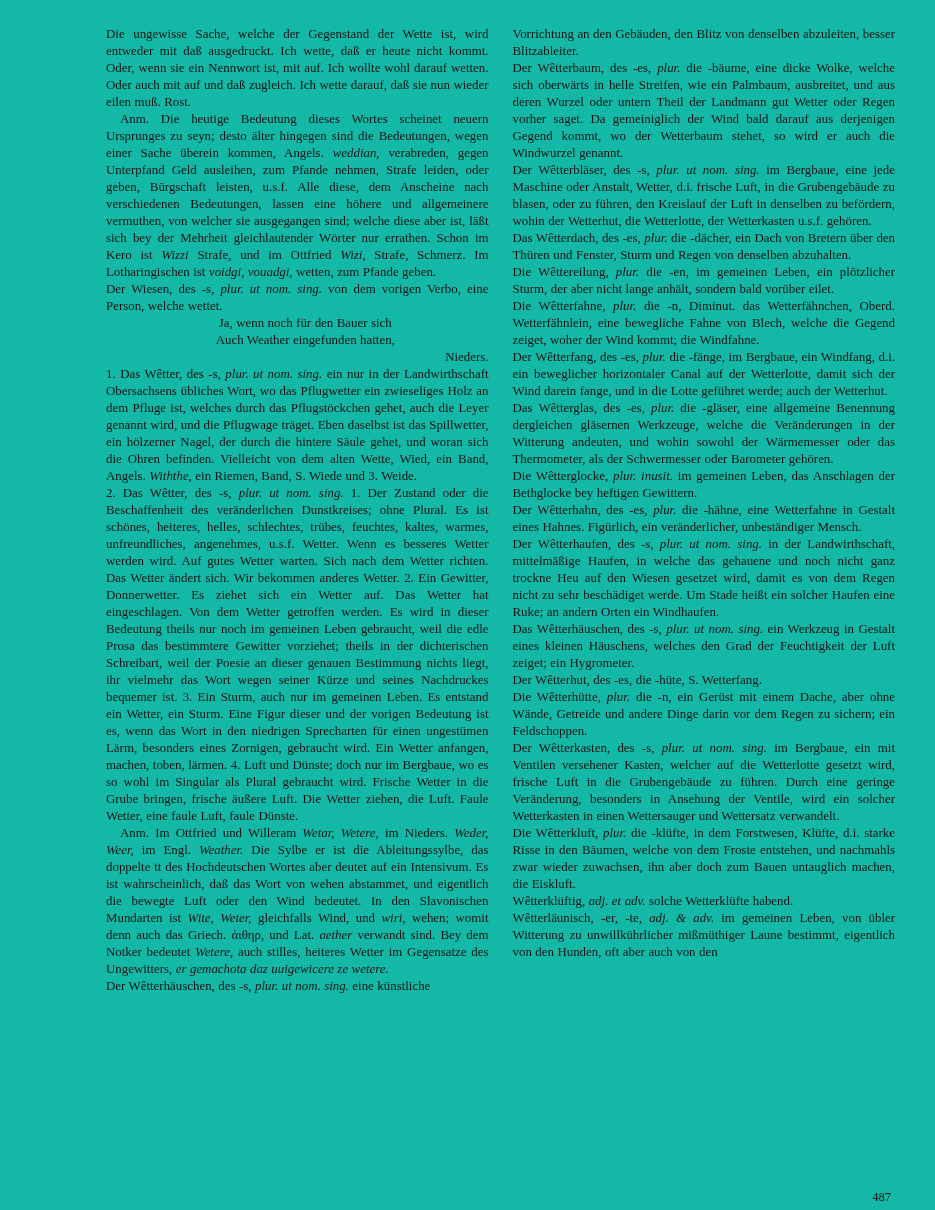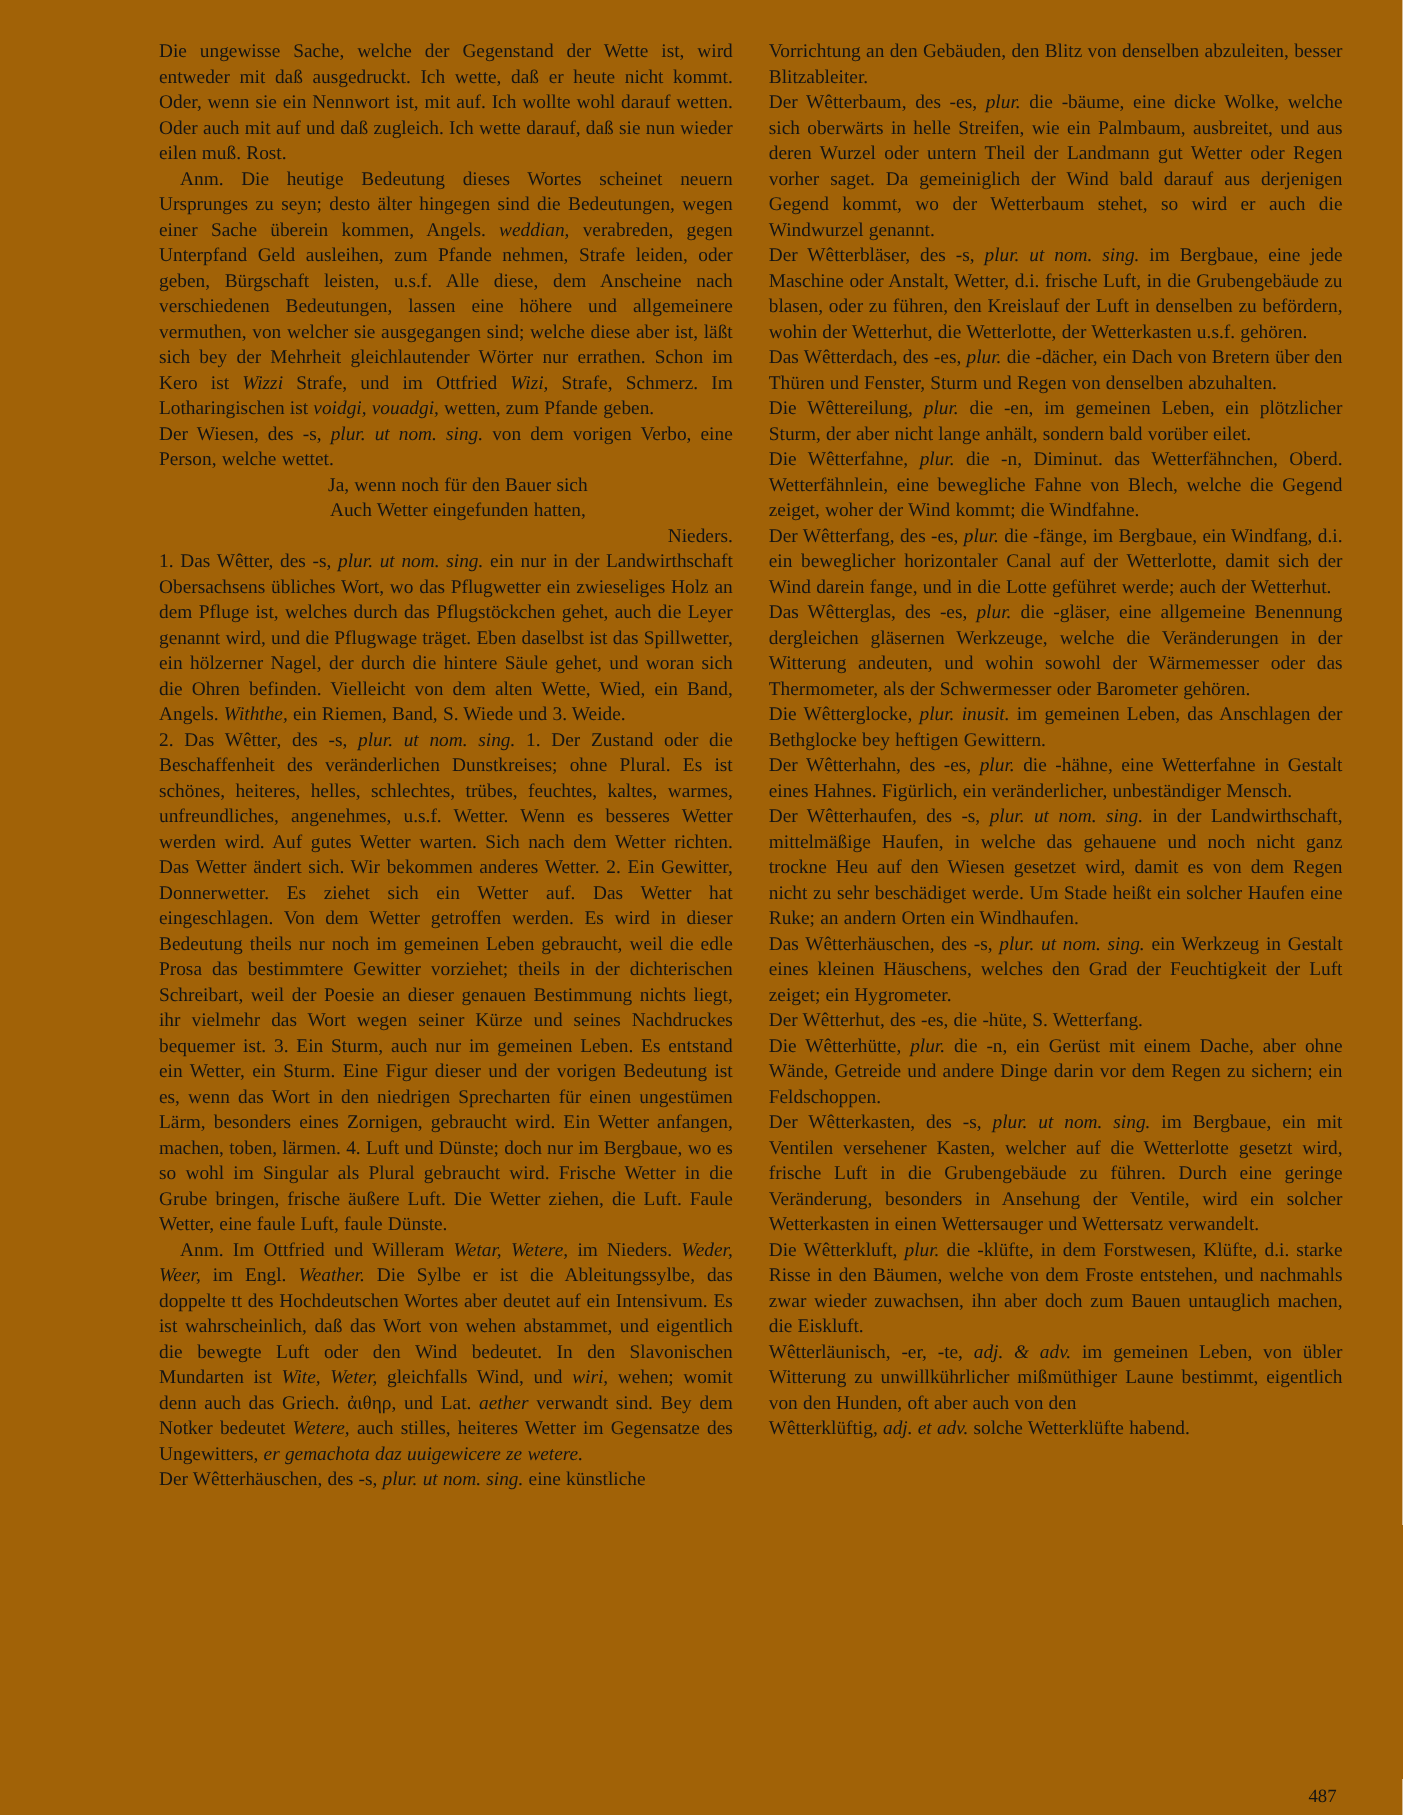--- a/index.html
+++ b/index.html
@@ -2,21 +2,21 @@
 <html lang="de"><head>
 <meta charset="utf-8">
 <style>
   html, body { margin: 0; padding: 0; background: #ffffff; }
   .page {
     position: relative;
     width: 935px;
     height: 1210px;
     box-sizing: border-box;
     padding: 26px 40px 30px 106px;
-    background: #a16207;
+    background: #14b8a6;
     color: #141414;
     font-family: "Liberation Serif", serif;
     font-size: 12.9px;
     line-height: 17px;
     overflow: hidden;
   }
   .cols { display: flex; gap: 24px; }
   .col { flex: 1 1 0; min-width: 0; }
   p.para {
     margin: 0;
@@ -40,21 +40,21 @@
 </head>
 <body>
 
 <div class="page">
   <div class="cols">
     <div class="col">
         <p class="para plain"><span>Die ungewisse Sache, welche der Gegenstand der Wette ist, wird entweder mit daß ausgedruckt. Ich wette, daß er heute nicht kommt. Oder, wenn sie ein Nennwort ist, mit auf. Ich wollte wohl darauf wetten. Oder auch mit auf und daß zugleich. Ich wette darauf, daß sie nun wieder eilen muß. Rost.</span></p>
         <p class="para anm"><span>Anm. Die heutige Bedeutung dieses Wortes scheinet neuern Ursprunges zu seyn; desto älter hingegen sind die Bedeutungen, wegen einer Sache überein kommen, Angels. </span><span class="run-i">weddian,</span><span> verabreden, gegen Unterpfand Geld ausleihen, zum Pfande nehmen, Strafe leiden, oder geben, Bürgschaft leisten, u.s.f. Alle diese, dem Anscheine nach verschiedenen Bedeutungen, lassen eine höhere und allgemeinere vermuthen, von welcher sie ausgegangen sind; welche diese aber ist, läßt sich bey der Mehrheit gleichlautender Wörter nur errathen. Schon im Kero ist </span><span class="run-i">Wizzi</span><span> Strafe, und im Ottfried </span><span class="run-i">Wizi,</span><span> Strafe, Schmerz. Im Lotharingischen ist </span><span class="run-i">voidgi, vouadgi,</span><span> wetten, zum Pfande geben.</span></p>
         <p class="para entry"><span class="run-b">Der Wiesen</span><span>, des -s, </span><span class="run-i">plur. ut nom. sing.</span><span> von dem vorigen Verbo, eine Person, welche wettet.</span></p>
         <p class="para verse"><span>Ja, wenn noch für den Bauer sich</span></p>
-        <p class="para verse"><span>Auch Wetter eingefunden hatten,</span></p>
+        <p class="para verse"><span>Auch Weather eingefunden hatten,</span></p>
         <p class="para attrib"><span>Nieders.</span></p>
         <p class="para entry"><span class="run-b">1. Das Wêtter</span><span>, des -s, </span><span class="run-i">plur. ut nom. sing.</span><span> ein nur in der Landwirthschaft Obersachsens übliches Wort, wo das Pflugwetter ein zwieseliges Holz an dem Pfluge ist, welches durch das Pflugstöckchen gehet, auch die Leyer genannt wird, und die Pflugwage träget. Eben daselbst ist das Spillwetter, ein hölzerner Nagel, der durch die hintere Säule gehet, und woran sich die Ohren befinden. Vielleicht von dem alten Wette, Wied, ein Band, Angels. </span><span class="run-i">Withthe,</span><span> ein Riemen, Band, S. Wiede und 3. Weide.</span></p>
         <p class="para entry"><span class="run-b">2. Das Wêtter</span><span>, des -s, </span><span class="run-i">plur. ut nom. sing.</span><span> 1. Der Zustand oder die Beschaffenheit des veränderlichen Dunstkreises; ohne Plural. Es ist schönes, heiteres, helles, schlechtes, trübes, feuchtes, kaltes, warmes, unfreundliches, angenehmes, u.s.f. Wetter. Wenn es besseres Wetter werden wird. Auf gutes Wetter warten. Sich nach dem Wetter richten. Das Wetter ändert sich. Wir bekommen anderes Wetter. 2. Ein Gewitter, Donnerwetter. Es ziehet sich ein Wetter auf. Das Wetter hat eingeschlagen. Von dem Wetter getroffen werden. Es wird in dieser Bedeutung theils nur noch im gemeinen Leben gebraucht, weil die edle Prosa das bestimmtere Gewitter vorziehet; theils in der dichterischen Schreibart, weil der Poesie an dieser genauen Bestimmung nichts liegt, ihr vielmehr das Wort wegen seiner Kürze und seines Nachdruckes bequemer ist. 3. Ein Sturm, auch nur im gemeinen Leben. Es entstand ein Wetter, ein Sturm. Eine Figur dieser und der vorigen Bedeutung ist es, wenn das Wort in den niedrigen Sprecharten für einen ungestümen Lärm, besonders eines Zornigen, gebraucht wird. Ein Wetter anfangen, machen, toben, lärmen. 4. Luft und Dünste; doch nur im Bergbaue, wo es so wohl im Singular als Plural gebraucht wird. Frische Wetter in die Grube bringen, frische äußere Luft. Die Wetter ziehen, die Luft. Faule Wetter, eine faule Luft, faule Dünste.</span></p>
         <p class="para anm"><span>Anm. Im Ottfried und Willeram </span><span class="run-i">Wetar, Wetere,</span><span> im Nieders. </span><span class="run-i">Weder, Weer,</span><span> im Engl. </span><span class="run-i">Weather.</span><span> Die Sylbe er ist die Ableitungssylbe, das doppelte tt des Hochdeutschen Wortes aber deutet auf ein Intensivum. Es ist wahrscheinlich, daß das Wort von wehen abstammet, und eigentlich die bewegte Luft oder den Wind bedeutet. In den Slavonischen Mundarten ist </span><span class="run-i">Wite, Weter,</span><span> gleichfalls Wind, und </span><span class="run-i">wiri,</span><span> wehen; womit denn auch das Griech. ἀιθηρ, und Lat. </span><span class="run-i">aether</span><span> verwandt sind. Bey dem Notker bedeutet </span><span class="run-i">Wetere,</span><span> auch stilles, heiteres Wetter im Gegensatze des Ungewitters, </span><span class="run-i">er gemachota daz uuigewicere ze wetere.</span></p>
         <p class="para entry"><span class="run-b">Der Wêtterhäuschen</span><span>, des -s, </span><span class="run-i">plur. ut nom. sing.</span><span> eine künstliche</span></p>
       </div>
     <div class="col">
         <p class="para plain"><span>Vorrichtung an den Gebäuden, den Blitz von denselben abzuleiten, besser Blitzableiter.</span></p>
         <p class="para entry"><span class="run-b">Der Wêtterbaum</span><span>, des -es, </span><span class="run-i">plur.</span><span> die -bäume, eine dicke Wolke, welche sich oberwärts in helle Streifen, wie ein Palmbaum, ausbreitet, und aus deren Wurzel oder untern Theil der Landmann gut Wetter oder Regen vorher saget. Da gemeiniglich der Wind bald darauf aus derjenigen Gegend kommt, wo der Wetterbaum stehet, so wird er auch die Windwurzel genannt.</span></p>
         <p class="para entry"><span class="run-b">Der Wêtterbläser</span><span>, des -s, </span><span class="run-i">plur. ut nom. sing.</span><span> im Bergbaue, eine jede Maschine oder Anstalt, Wetter, d.i. frische Luft, in die Grubengebäude zu blasen, oder zu führen, den Kreislauf der Luft in denselben zu befördern, wohin der Wetterhut, die Wetterlotte, der Wetterkasten u.s.f. gehören.</span></p>
@@ -64,18 +64,18 @@
         <p class="para entry"><span class="run-b">Der Wêtterfang</span><span>, des -es, </span><span class="run-i">plur.</span><span> die -fänge, im Bergbaue, ein Windfang, d.i. ein beweglicher horizontaler Canal auf der Wetterlotte, damit sich der Wind darein fange, und in die Lotte geführet werde; auch der Wetterhut.</span></p>
         <p class="para entry"><span class="run-b">Das Wêtterglas</span><span>, des -es, </span><span class="run-i">plur.</span><span> die -gläser, eine allgemeine Benennung dergleichen gläsernen Werkzeuge, welche die Veränderungen in der Witterung andeuten, und wohin sowohl der Wärmemesser oder das Thermometer, als der Schwermesser oder Barometer gehören.</span></p>
         <p class="para entry"><span class="run-b">Die Wêtterglocke</span><span>, </span><span class="run-i">plur. inusit.</span><span> im gemeinen Leben, das Anschlagen der Bethglocke bey heftigen Gewittern.</span></p>
         <p class="para entry"><span class="run-b">Der Wêtterhahn</span><span>, des -es, </span><span class="run-i">plur.</span><span> die -hähne, eine Wetterfahne in Gestalt eines Hahnes. Figürlich, ein veränderlicher, unbeständiger Mensch.</span></p>
         <p class="para entry"><span class="run-b">Der Wêtterhaufen</span><span>, des -s, </span><span class="run-i">plur. ut nom. sing.</span><span> in der Landwirthschaft, mittelmäßige Haufen, in welche das gehauene und noch nicht ganz trockne Heu auf den Wiesen gesetzet wird, damit es von dem Regen nicht zu sehr beschädiget werde. Um Stade heißt ein solcher Haufen eine Ruke; an andern Orten ein Windhaufen.</span></p>
         <p class="para entry"><span class="run-b">Das Wêtterhäuschen</span><span>, des -s, </span><span class="run-i">plur. ut nom. sing.</span><span> ein Werkzeug in Gestalt eines kleinen Häuschens, welches den Grad der Feuchtigkeit der Luft zeiget; ein Hygrometer.</span></p>
         <p class="para entry"><span class="run-b">Der Wêtterhut</span><span>, des -es, die -hüte, S. Wetterfang.</span></p>
         <p class="para entry"><span class="run-b">Die Wêtterhütte</span><span>, </span><span class="run-i">plur.</span><span> die -n, ein Gerüst mit einem Dache, aber ohne Wände, Getreide und andere Dinge darin vor dem Regen zu sichern; ein Feldschoppen.</span></p>
         <p class="para entry"><span class="run-b">Der Wêtterkasten</span><span>, des -s, </span><span class="run-i">plur. ut nom. sing.</span><span> im Bergbaue, ein mit Ventilen versehener Kasten, welcher auf die Wetterlotte gesetzt wird, frische Luft in die Grubengebäude zu führen. Durch eine geringe Veränderung, besonders in Ansehung der Ventile, wird ein solcher Wetterkasten in einen Wettersauger und Wettersatz verwandelt.</span></p>
         <p class="para entry"><span class="run-b">Die Wêtterkluft</span><span>, </span><span class="run-i">plur.</span><span> die -klüfte, in dem Forstwesen, Klüfte, d.i. starke Risse in den Bäumen, welche von dem Froste entstehen, und nachmahls zwar wieder zuwachsen, ihn aber doch zum Bauen untauglich machen, die Eiskluft.</span></p>
+        <p class="para entry"><span class="run-b">Wêtterklüftig</span><span>, </span><span class="run-i">adj. et adv.</span><span> solche Wetterklüfte habend.</span></p>
         <p class="para entry"><span class="run-b">Wêtterläunisch</span><span>, -er, -te, </span><span class="run-i">adj. &amp; adv.</span><span> im gemeinen Leben, von übler Witterung zu unwillkührlicher mißmüthiger Laune bestimmt, eigentlich von den Hunden, oft aber auch von den</span></p>
-        <p class="para entry"><span class="run-b">Wêtterklüftig</span><span>, </span><span class="run-i">adj. et adv.</span><span> solche Wetterklüfte habend.</span></p>
       </div>
   </div>
   <div class="pagenum">487</div>
 </div>
 
 </body></html>

